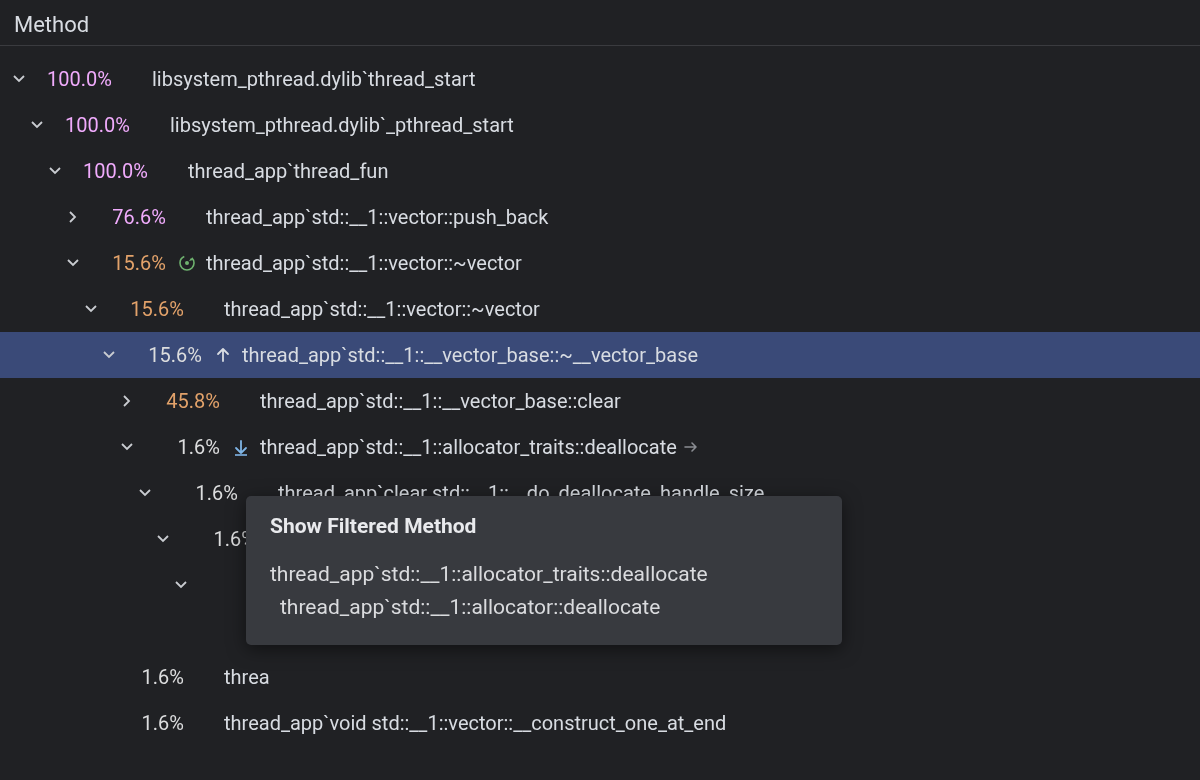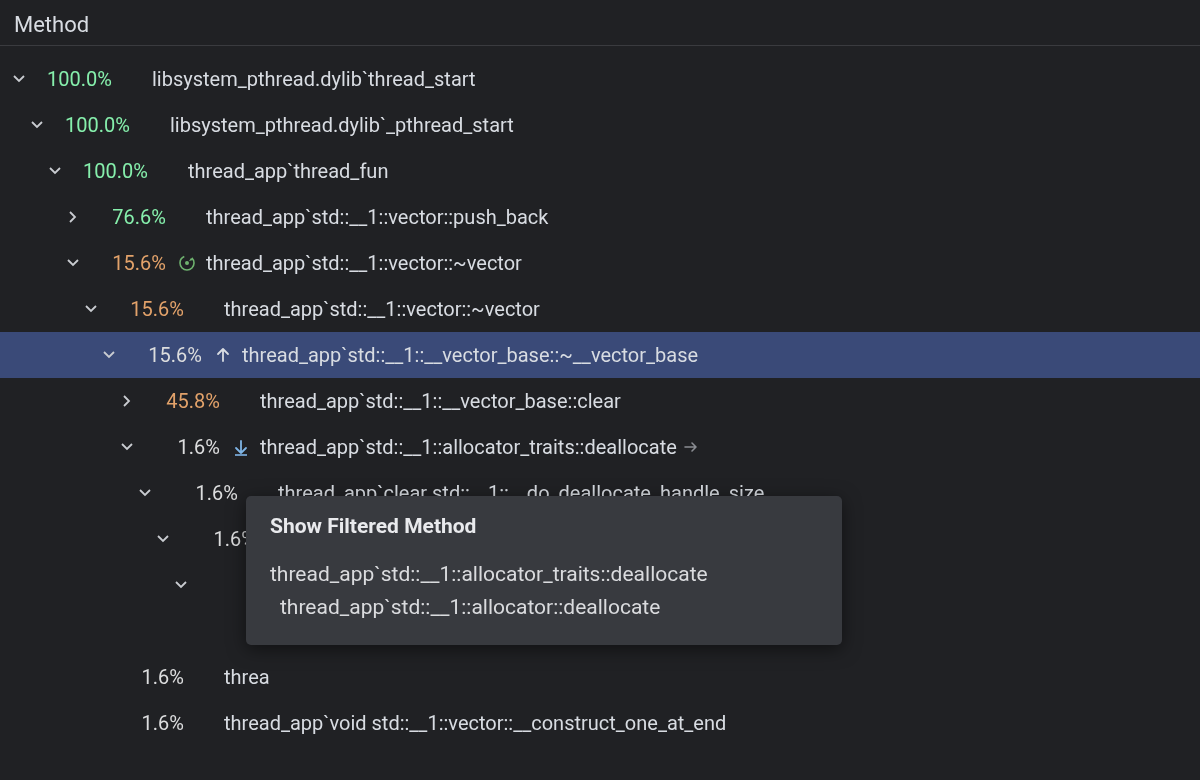--- a/index.html
+++ b/index.html
@@ -46,21 +46,21 @@
     justify-content: center;
   }
   .disc svg { width: 14px; height: 14px; }
 
   .pct {
     width: 86px;
     text-align: right;
     padding-right: 6px;
     font-variant-numeric: tabular-nums;
   }
-  .pct.red { color: #86efac; }
+  .pct.red { color: #f0abfc; }
   .pct.orange { color: #e2a26a; }
   .pct.white { color: #dcddde; }
 
   .icon-slot {
     width: 30px;
     display: inline-flex;
     align-items: center;
     justify-content: center;
   }
   .icon-slot svg { width: 18px; height: 18px; }

